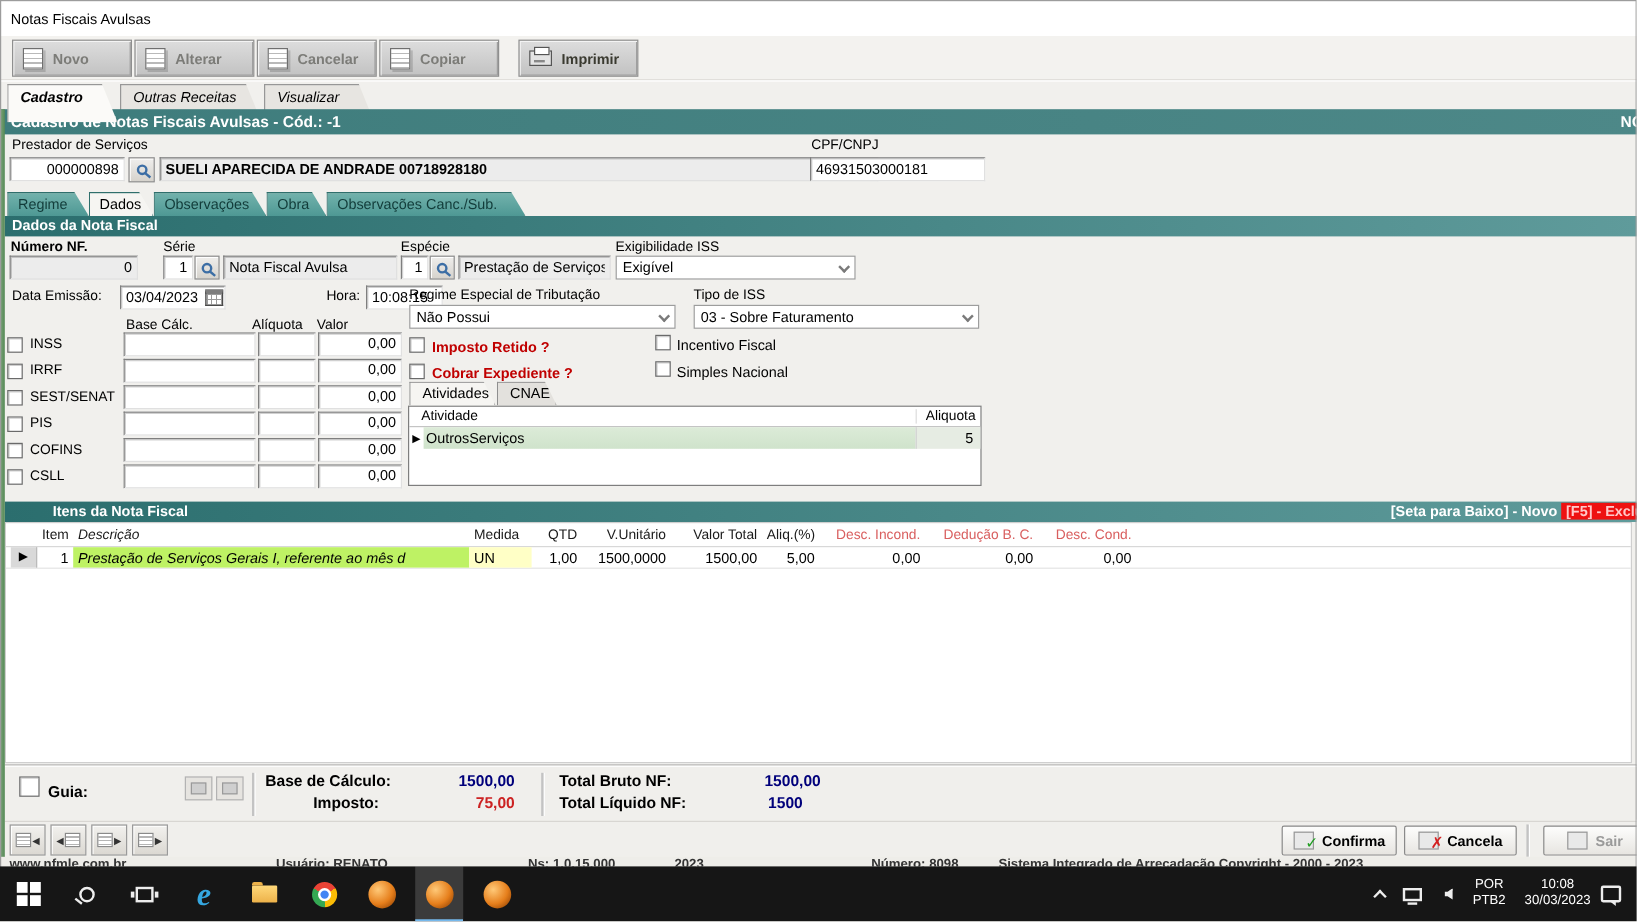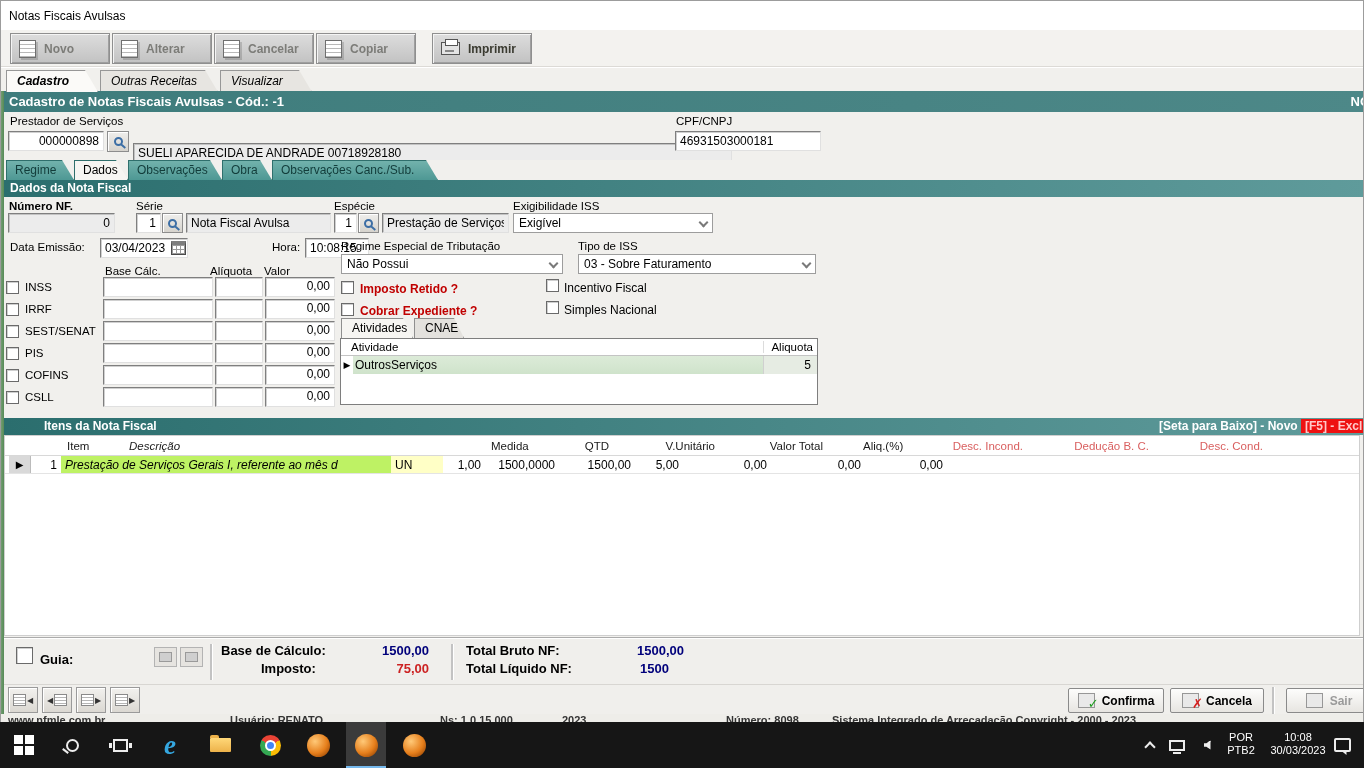--- a/index.html
+++ b/index.html
@@ -25,21 +25,21 @@
   .tbdoc { position:relative; width:17px; height:18px; background:#fff; border:1px solid #6f6f6f;
     box-shadow:2px 2px 0 rgba(0,0,0,.15);
     background-image:repeating-linear-gradient(to bottom,transparent 0 3px,#b9b9b9 3px 4px); }
   .prn { position:relative; width:19px; height:13px; background:#e4e4e4; border:1px solid #555; }
   .prn::before { content:""; position:absolute; left:3px; top:-4px; width:11px; height:5px; background:#fff; border:1px solid #555; }
   .prn::after { content:""; position:absolute; left:3px; bottom:2px; width:9px; height:2px; background:#888; }
 
   
   .maintabs { position:absolute; left:0; top:67px; width:1364px; height:24px; background:#f1f0ed;
     border-top:1px solid #fff; }
-  .mtab { position:absolute; top:2px; height:22px; line-height:21px; padding:0 18px 0 10px;
+  .mtab { position:absolute; top:2px; height:32px; line-height:21px; padding:0 18px 0 10px;
     font-style:italic; background:#e7e5e1; border:1px solid #979797; border-bottom:none;
     clip-path:polygon(0 0, calc(100% - 13px) 0, 100% 100%, 0 100%); }
   .mtab.active { background:#fbfaf8; font-weight:bold; z-index:2; }
 
   .subtabs { position:absolute; left:4px; top:160px; width:1360px; height:20px; background:#f1f0ed; }
   .stab { position:absolute; top:0; height:20px; line-height:19px; padding:0 16px 0 8px; font-size:12px;
     background:linear-gradient(#72b2ac,#4e9894); color:#123c3a; border:1px solid #2f6f6c; border-bottom:none;
     clip-path:polygon(0 0, calc(100% - 12px) 0, 100% 100%, 0 100%); }
   .stab.active { background:#f6f5f2; color:#000; z-index:2; }
 
@@ -229,21 +229,21 @@
   <div class="mainbar">
     <span>Cadastro de Notas Fiscais Avulsas - Cód.: -1</span>
     <span class="right">NO</span>
   </div>
 
   <div class="lbl" style="left:10px;top:115px;">Prestador de Serviços</div>
   <input class="fld num" style="left: 8px; top: 131px; width: 96px;" value="000000898">
   <div class="sbtn" style="left:107px;top:131px;">
     <span class="mag"></span>
   </div>
-  <input class="fld ro" style="left: 133px; top: 143px; width: 599px;" readonly="" value="SUELI APARECIDA DE ANDRADE 00718928180">
+  <input class="fld ro" style="left: 133px; top: 131px; width: 599px; font-weight: bold;" readonly="" value="SUELI APARECIDA DE ANDRADE 00718928180">
   <div class="lbl" style="left:676px;top:115px;">CPF/CNPJ</div>
   <input class="fld" style="left: 675px; top: 131px; width: 146px;" value="46931503000181">
 
   <div class="subtabs">
     <div class="stab" style="left:2px;width:68px;">
       <span>Regime</span>
     </div>
     <div class="stab active" style="left:70px;width:54px;">
       <span>Dados</span>
     </div>
@@ -374,21 +374,21 @@
       <span class="c2">5</span>
     </div>
   </div>
 
   <div class="secbar" style="top:418px;padding-left:40px;">
     <span>Itens da Nota Fiscal</span>
     <span class="hint"><span class="white">[Seta para Baixo] - Novo </span><span class="danger">[F5] - Exclui</span></span>
   </div>
 
   <div class="items-panel">
-    <div class="irow ihead" style="padding-left:4px;gap:32px;">
+    <div class="irow ihead" style="padding-left:4px;">
       <span class="cell cw-sel"></span>
       <span class="cell cw-item">Item</span>
       <span class="cell cw-desc">Descrição</span>
       <span class="cell cw-med">Medida</span>
       <span class="cell cw-qtd">QTD</span>
       <span class="cell cw-vu">V.Unitário</span>
       <span class="cell cw-vt">Valor Total</span>
       <span class="cell cw-al">Aliq.(%)</span>
       <span class="cell cw-di red">Desc. Incond.</span>
       <span class="cell cw-de red">Dedução B. C.</span>

